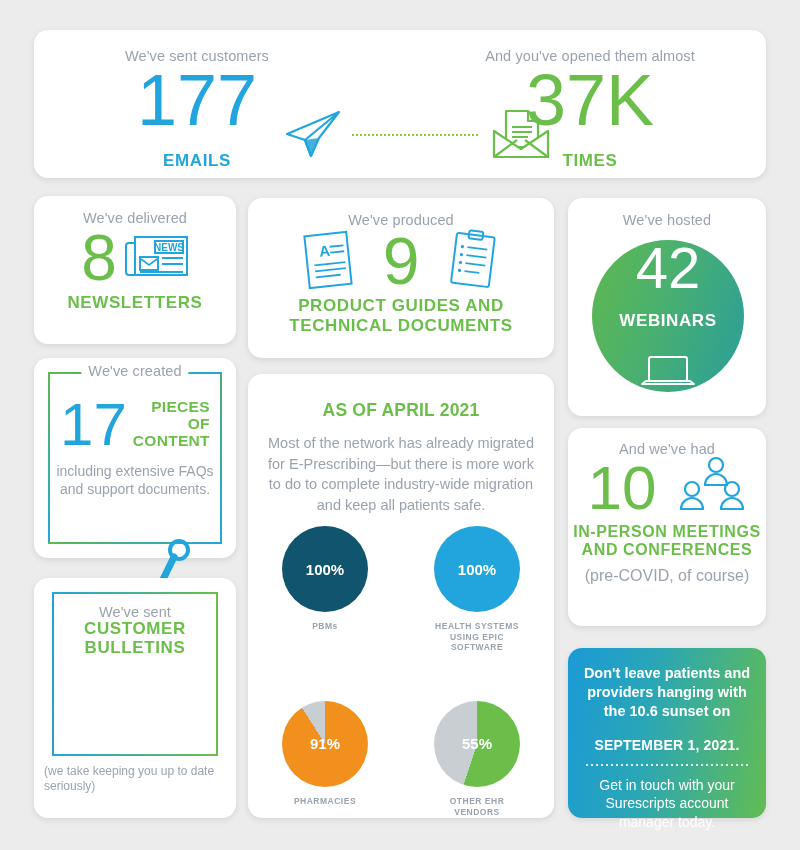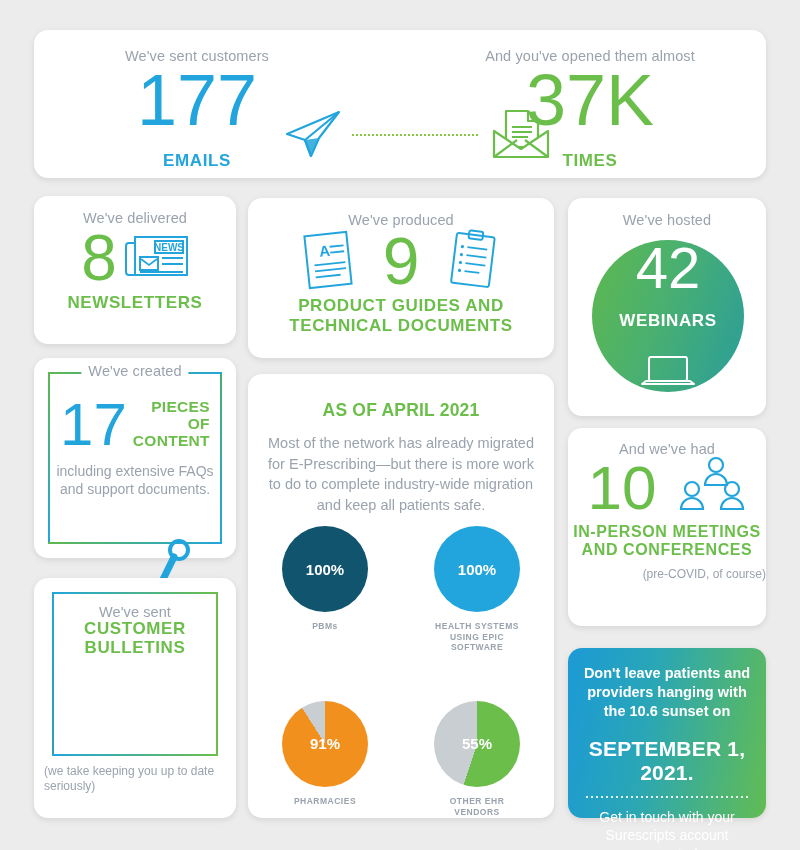--- a/index.html
+++ b/index.html
@@ -123,29 +123,29 @@
   .pie-val { color: #ffffff; font-size: 15px; font-weight: bold; position: relative; z-index: 2; }
   .pie-label { color: #9aa3ad; font-size: 8.5px; font-weight: bold; letter-spacing: 0.5px; line-height: 1.25; margin-top: 9px; }
   .pie-row-2 { margin-top: 48px; }
 
   
   #card-meetings { left: 568px; top: 428px; width: 198px; height: 198px; }
   #card-meetings .eyebrow { margin-top: 13px; }
   .mt-row { display: flex; align-items: center; justify-content: center; gap: 16px; margin-top: -2px; }
   .mt-row .bignum { font-size: 62px; }
   #card-meetings .caption { font-size: 16px; line-height: 1.12; margin-top: 2px; }
-  .mt-note { font-size: 12px; text-align: right; margin-top: 8px; }
+  .mt-note { font-size: 16px; text-align: center; margin-top: 8px; }
 
   
   #card-cta {
     left: 568px; top: 648px; width: 198px; height: 170px;
     background: linear-gradient(100deg, #1b9ad6 0%, #2aa6b6 40%, #62bc53 100%);
   }
   .cta-head { color: #ffffff; font-size: 14.5px; font-weight: bold; line-height: 1.3; text-align: center; margin: 16px 12px 16px 12px; }
-  .cta-date { color: #ffffff; font-size: 21px; font-weight: bold; text-align: center; margin-top: 3px; letter-spacing: 0.2px; }
+  .cta-date { color: #ffffff; font-size: 14px; font-weight: bold; text-align: center; margin-top: 3px; letter-spacing: 0.2px; }
   .cta-divider { height: 2px; margin: 11px 18px 0 18px;
     background-image: repeating-linear-gradient(to right, rgba(255,255,255,.85) 0 2px, transparent 2px 5px); }
   .cta-body { color: #ffffff; font-size: 14px; line-height: 1.35; text-align: center; margin: 10px 14px 0 14px; }
 </style>
 </head>
 <body>
 
 <div class="stage">
 
   <div class="card" id="card-emails">

